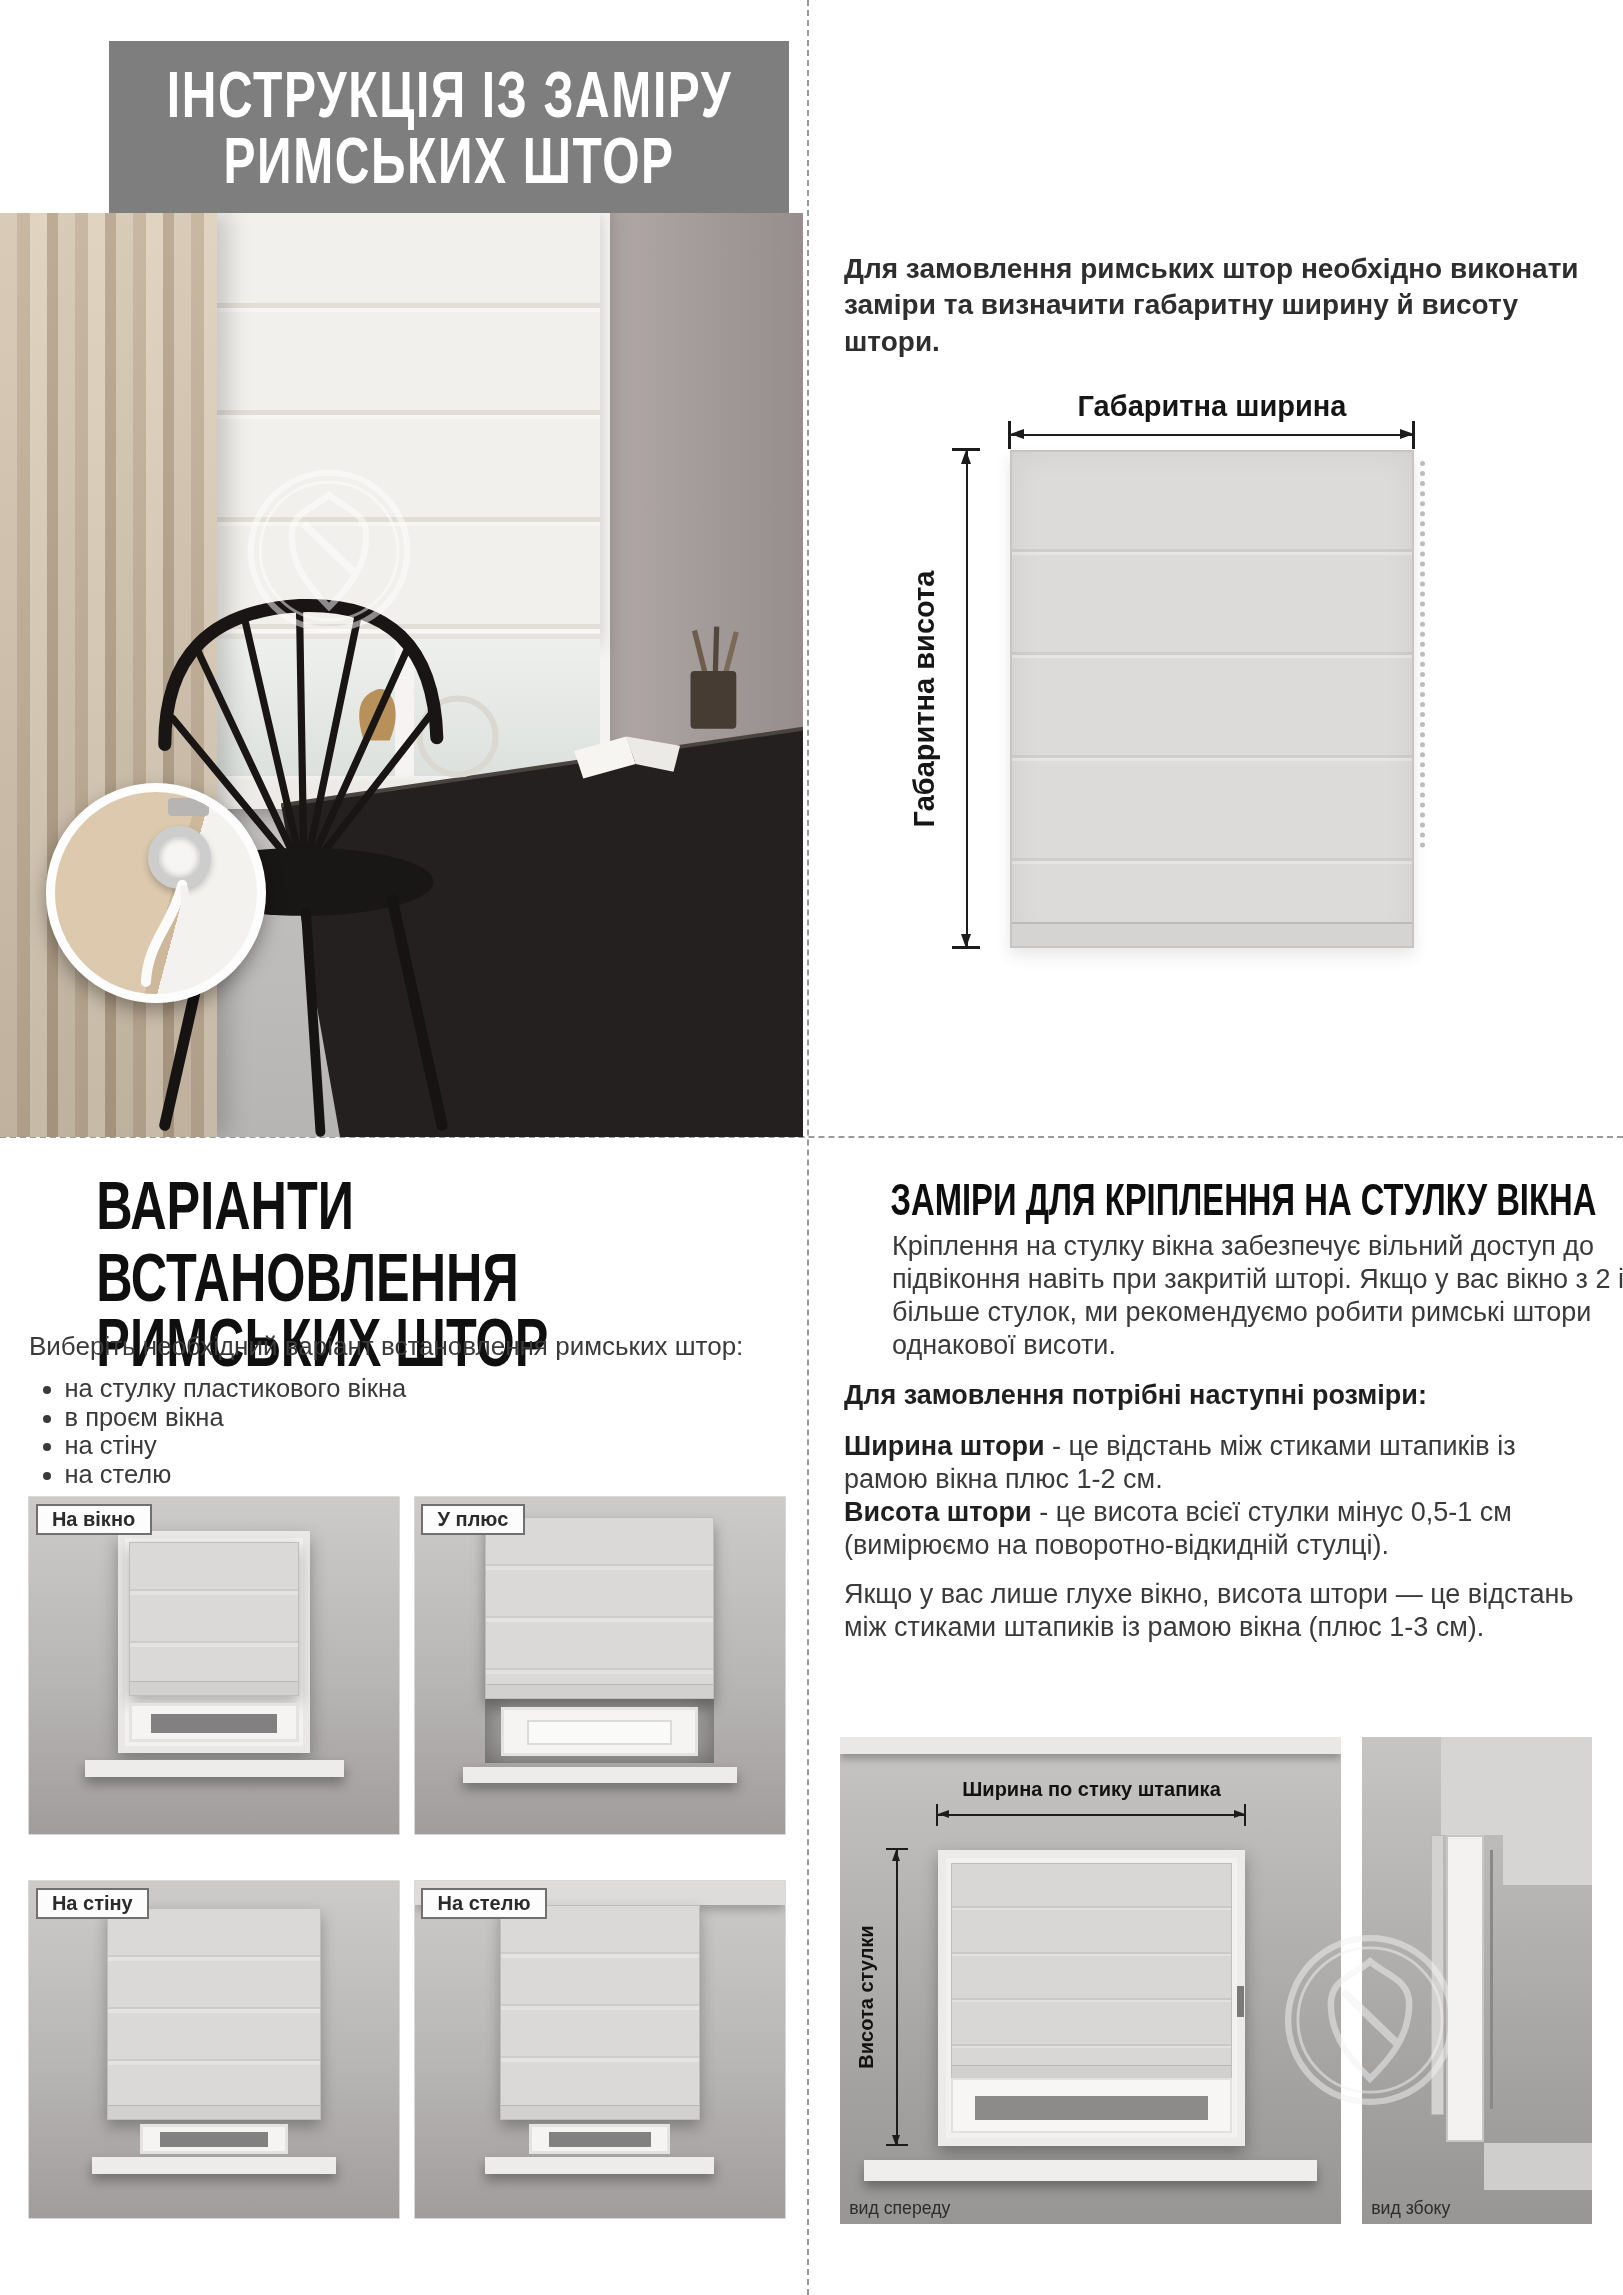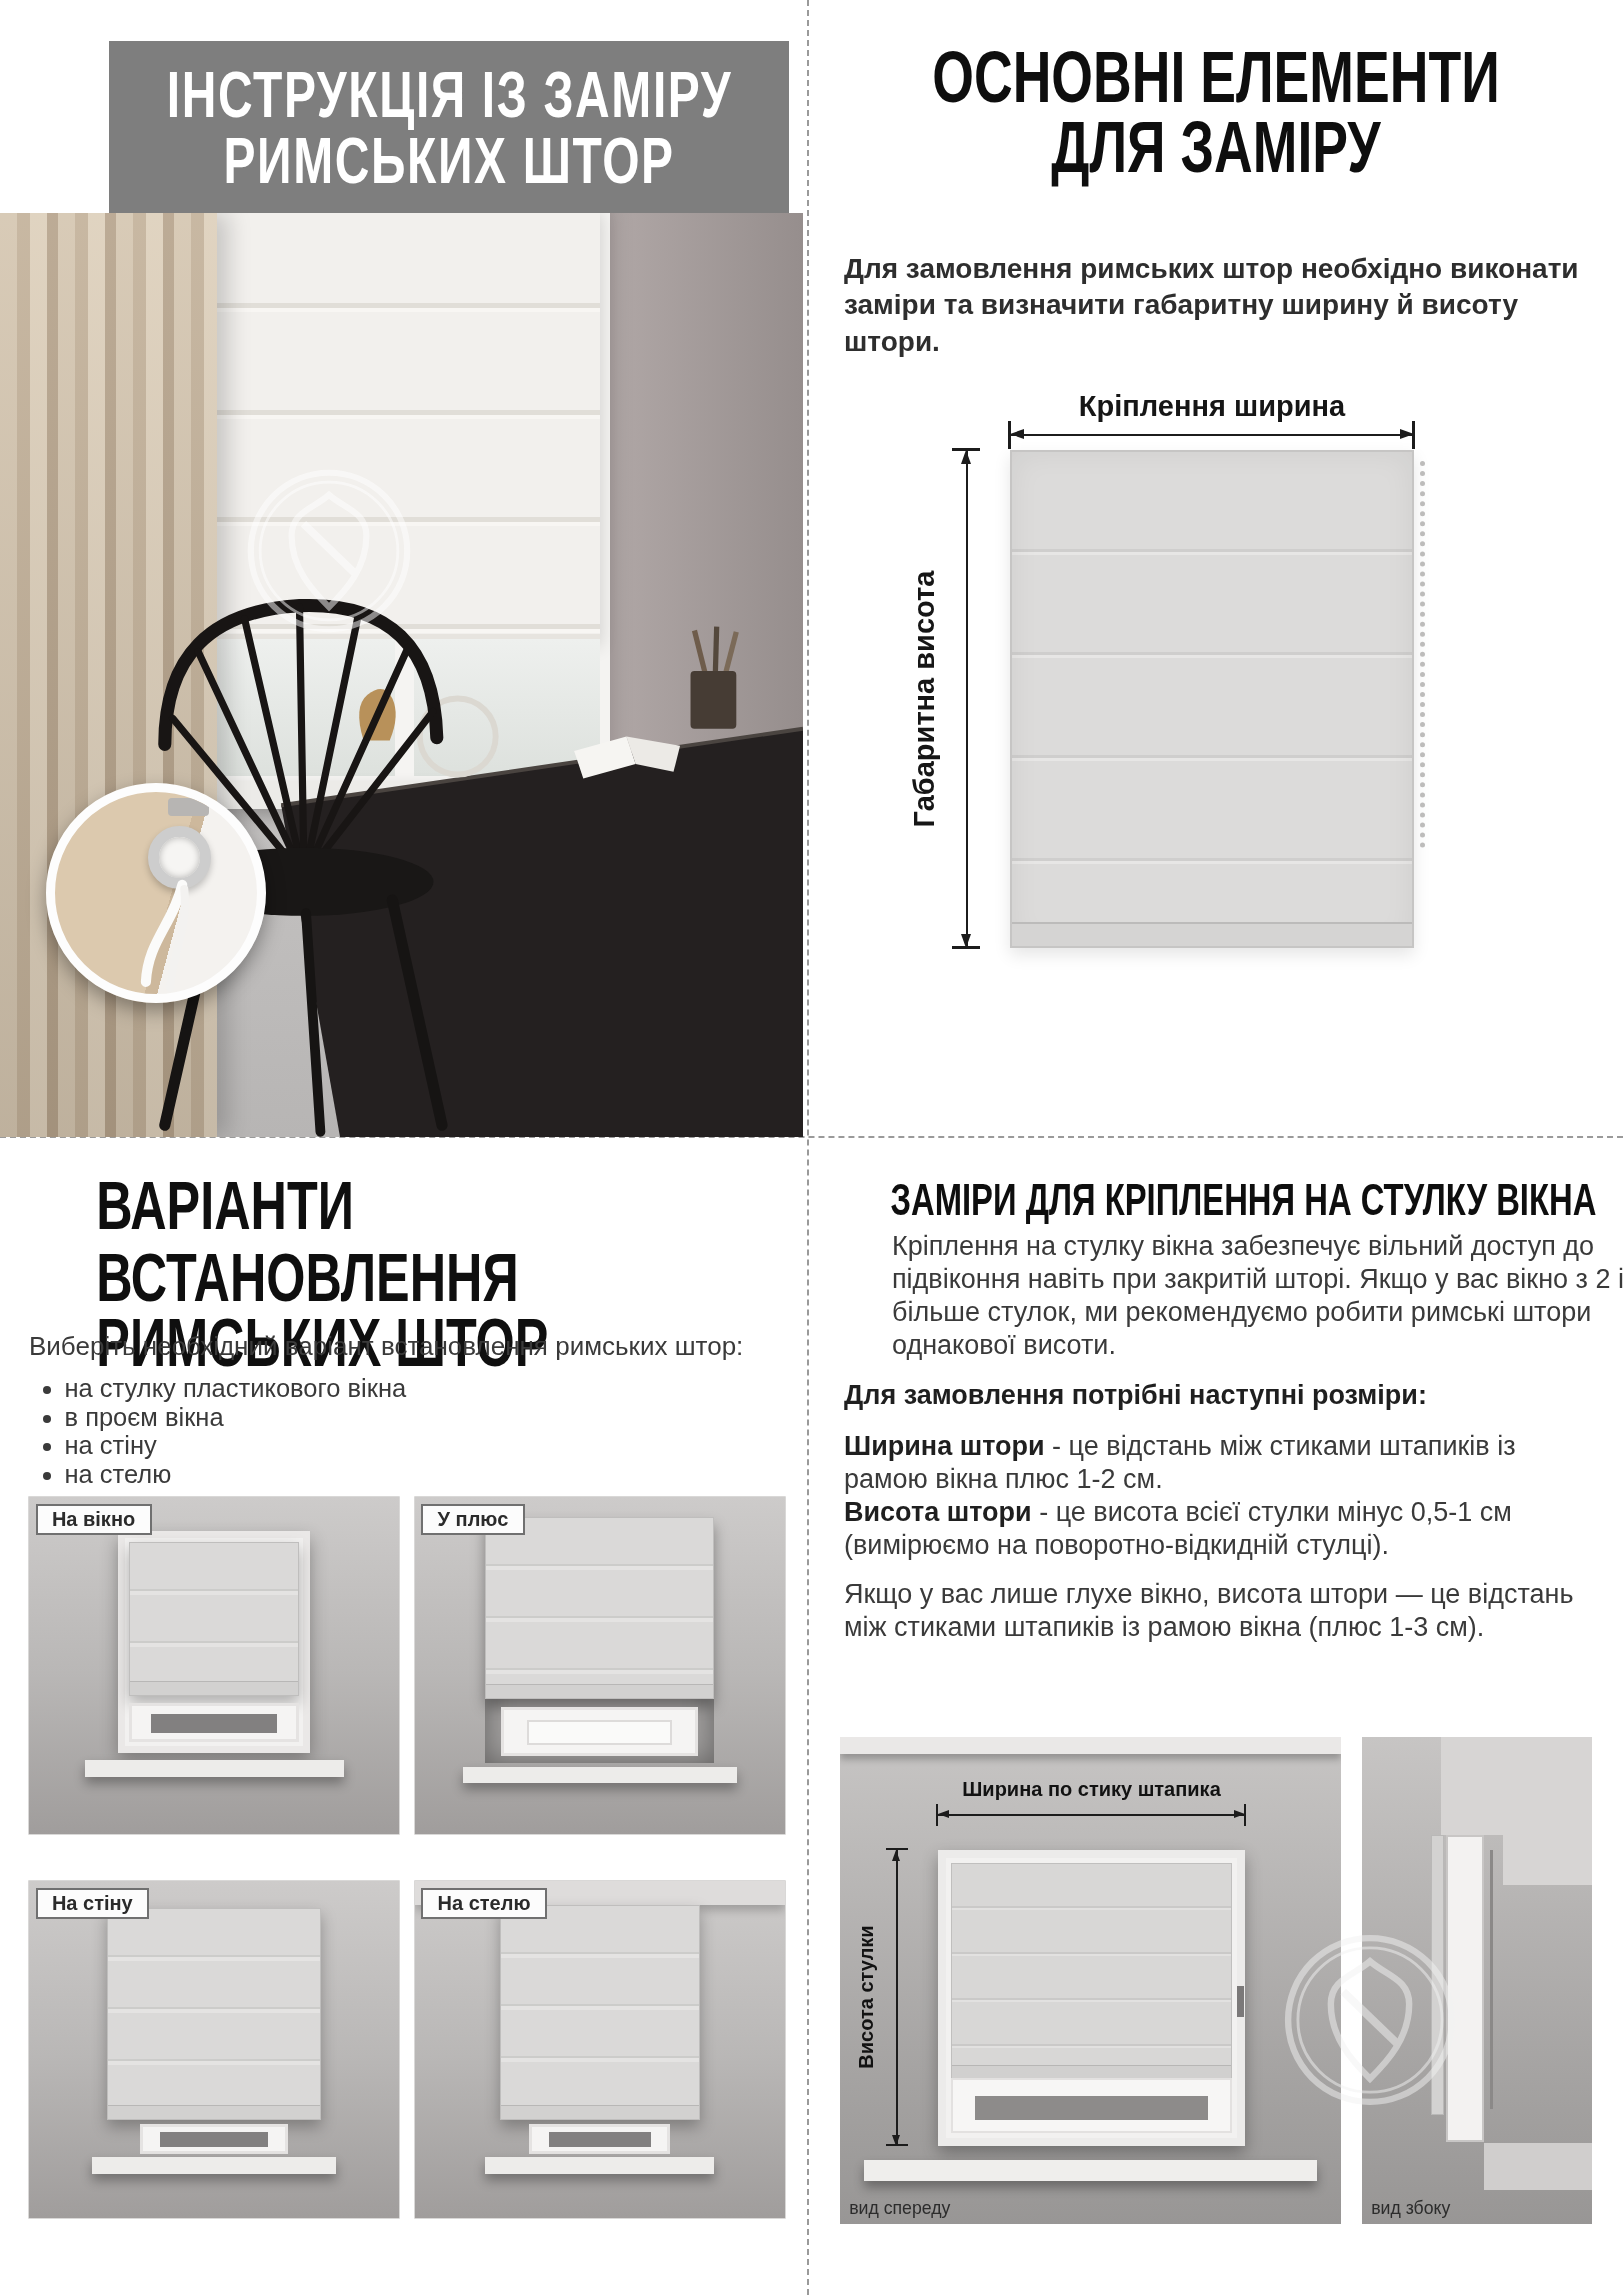--- a/index.html
+++ b/index.html
@@ -247,28 +247,24 @@
         <path d="M63 46 C58 66 46 74 45 94" stroke="#fbfbfa" stroke-width="5" fill="none" stroke-linecap="round"></path>
         <path d="M64 48 C66 68 58 80 57 97" stroke="#f3f2f0" stroke-width="4" fill="none" stroke-linecap="round"></path>
       </svg>
     </div>
 
     <svg class="watermark wm-photo" viewBox="0 0 260 260" width="170" height="170">
         <use href="#wm-logo"></use>
       </svg>
   </div>
 
-  <h1 class="tr-title">
-    <span class="line cond">ОСНОВНІ ЕЛЕМЕНТИ</span>
-    <span class="line cond">ДЛЯ ЗАМІРУ</span>
-  </h1>
   <p class="tr-intro">Для замовлення римських штор необхідно виконати заміри та визначити габаритну ширину й висоту штори.</p>
 
   <div class="d1">
-    <div class="d1-hlabel">Кріплення ширина</div>
+    <div class="d1-hlabel">Габаритна ширина</div>
     <div class="dim-h d1-arrow-w"></div>
     <div class="tick-v" style="left:199px; top:42px; height:27.5px;"></div>
     <div class="tick-v" style="left:603px; top:42px; height:27.5px;"></div>
     <div class="dim-v d1-arrow-h"></div>
     <div class="tick-h" style="left:143px; top:69px; width:27.5px;"></div>
     <div class="tick-h" style="left:143px; top:567px; width:27.5px;"></div>
     <div class="d1-vlabel">Габаритна висота</div>
     <div class="d1-blind"></div>
     <div class="d1-chain"></div>
   </div>

